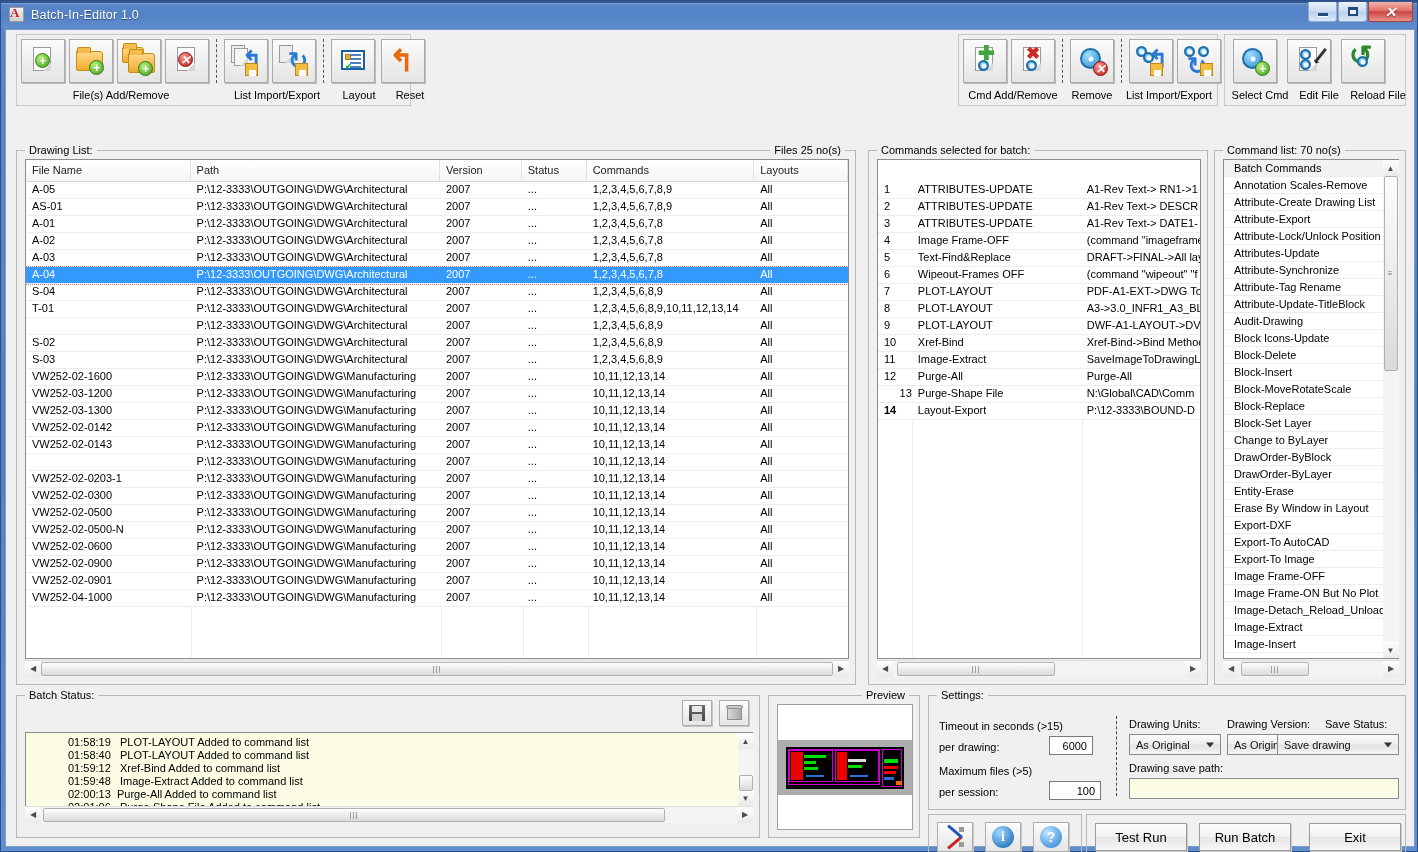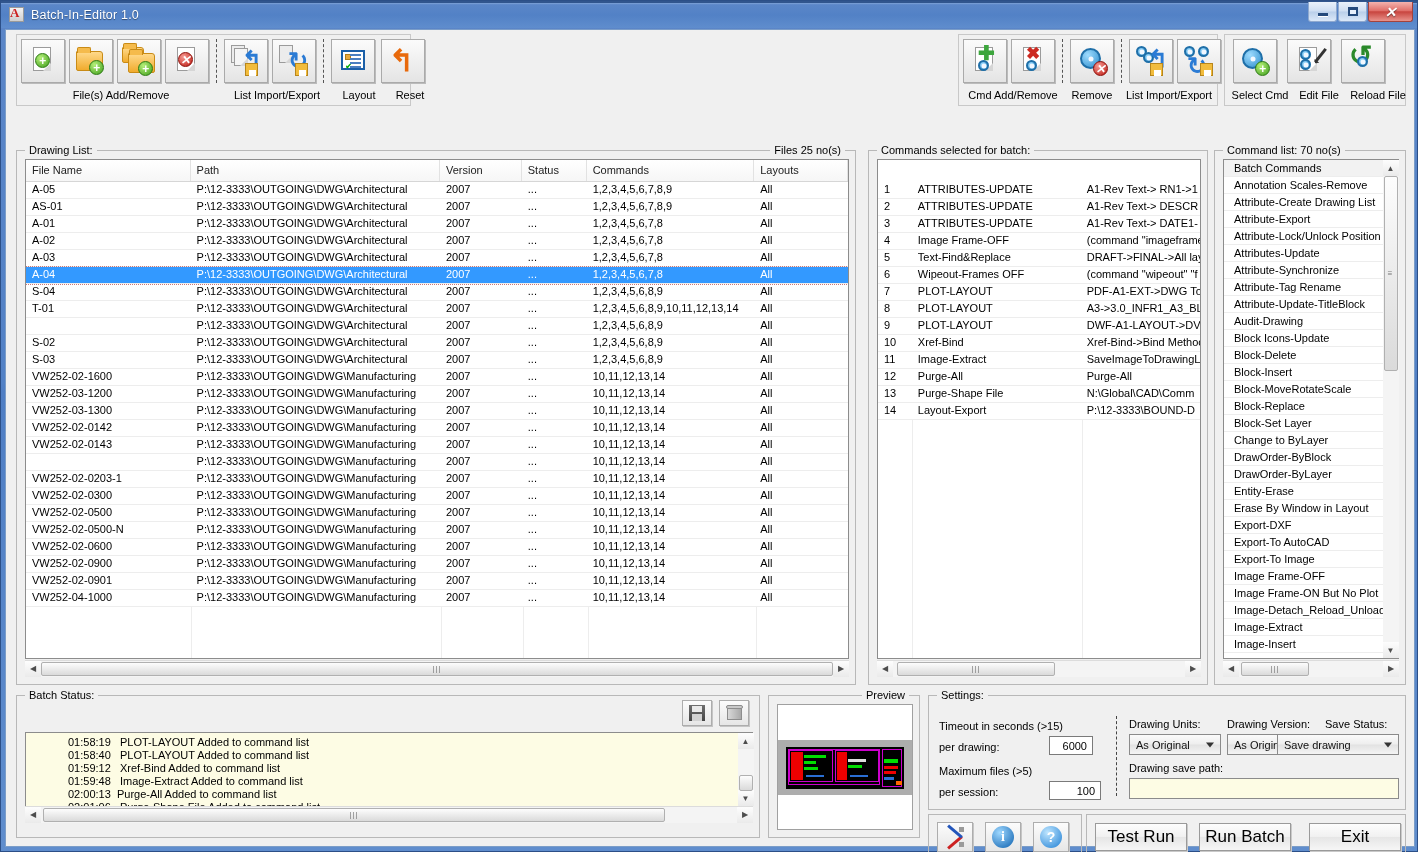--- a/index.html
+++ b/index.html
@@ -216,21 +216,21 @@
   }
   .combo .caret {
     position:absolute; right:6px; top:50%; transform:translateY(-50%);
     width:0;height:0;border-left:4px solid transparent;border-right:4px solid transparent;border-top:5px solid #333;
   }
   .yellow-field { background:#fdfce4; border:1px solid #8b8b8b; height:21px; }
   .push-btn {
     border:1px solid #9a9a9a; height:28px;
     background: linear-gradient(to bottom,#fdfdfd 0%,#f1f1f1 48%,#e6e6e6 52%,#f6f6f6 100%);
     box-shadow: 1px 1px 0 #c9c9c9;
-    display:flex;align-items:center;justify-content:center; font-size:17px; color:#000;
+    display:flex;align-items:center;justify-content:center; font-size:13px; color:#000;
   }
   .label { font-size:11px; color:#000; position:absolute; white-space:nowrap; }
   .vdash { position:absolute; border-left:1px dashed #444; }
   
   #preview-canvas { position:absolute; background:#fff; border:1px solid #a0a0a0; overflow:hidden; }
   .pv-grey { position:absolute; background:#adadad; }
   .pv-sheet { position:absolute; background:#000; }
 </style>
 </head>
 <body>
@@ -720,26 +720,26 @@
               <div class="td" style="width: 34px;">11</div>
               <div class="td" style="width: 170px;">Image-Extract</div>
               <div class="td" style="width: 120px;">SaveImageToDrawingL</div>
             </div>
             <div class="lv-row">
               <div class="td" style="width: 34px;">12</div>
               <div class="td" style="width: 170px;">Purge-All</div>
               <div class="td" style="width: 120px;">Purge-All</div>
             </div>
             <div class="lv-row">
-              <div class="td" style="width: 34px;">13</div>
+              <div class="td" style="width: 34px; text-align: right;">13</div>
               <div class="td" style="width: 170px;">Purge-Shape File</div>
               <div class="td" style="width: 120px;">N:\Global\CAD\Comm</div>
             </div>
             <div class="lv-row">
-              <div class="td" style="width: 34px;">14</div>
+              <div class="td" style="width: 34px; font-weight: bold;">14</div>
               <div class="td" style="width: 170px;">Layout-Export</div>
               <div class="td" style="width: 120px;">P:\12-3333\BOUND-D</div>
             </div>
             <div style="position: absolute; inset: 238px 0px 0px;">
               <div style="position: absolute; top: 0px; bottom: 0px; width: 1px; background: rgb(237, 237, 237); left: 34px;"></div>
               <div style="position: absolute; top: 0px; bottom: 0px; width: 1px; background: rgb(237, 237, 237); left: 204px;"></div>
             </div>
           </div>
       </div>
       <div class="sbh" style="left:8px; top:509px; width:324px;">

